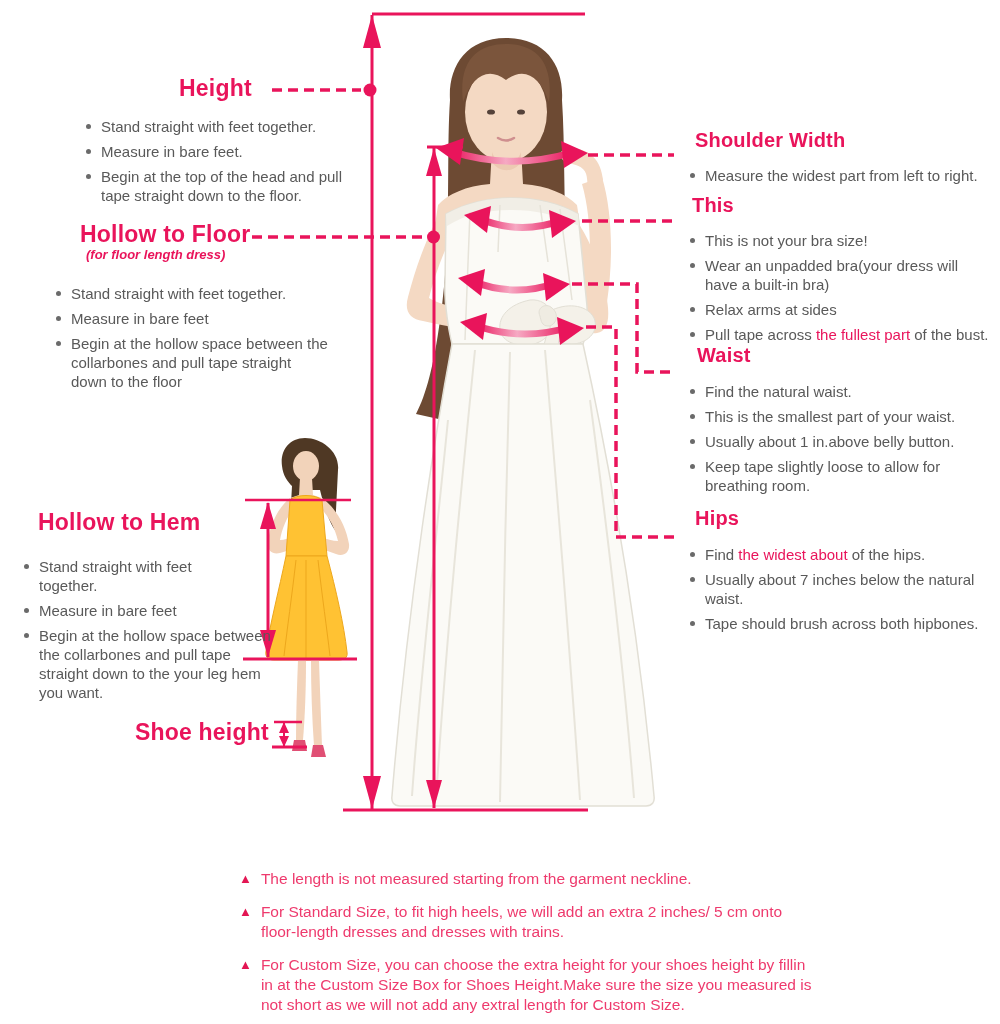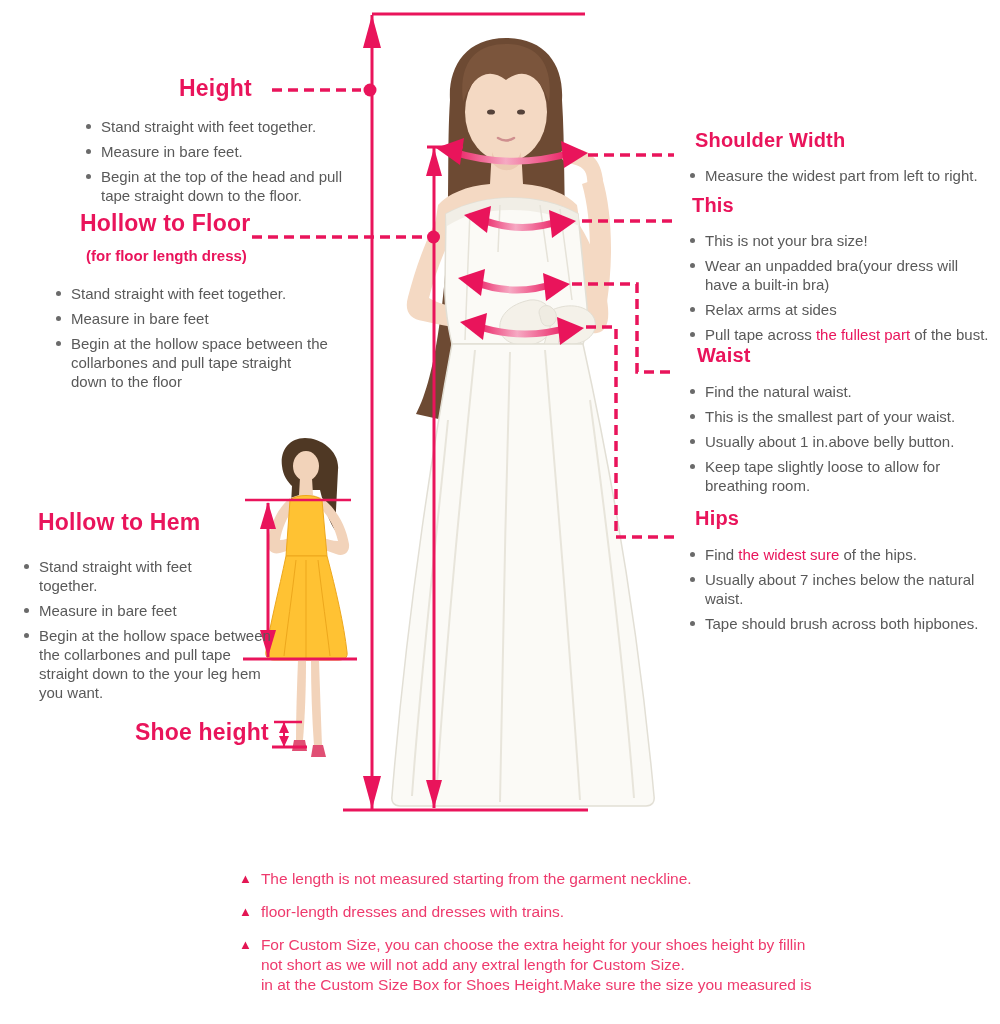--- a/index.html
+++ b/index.html
@@ -9,21 +9,21 @@
   }
   html,body{margin:0;padding:0;background:#fff;}
   .canvas{
     position:relative;width:1000px;height:1024px;background:#ffffff;
     overflow:hidden;font-family:"Liberation Sans",sans-serif;padding-left:38px;
   }
   .art{position:absolute;left:0;top:0;}
   .title{position:absolute;color:var(--accent);font-weight:bold;white-space:nowrap;letter-spacing:.2px;}
   .t24{font-size:23px;}
   .t21{font-size:20px;}
-  .subtitle{position:absolute;color:var(--accent);font-weight:bold;font-size:15px;white-space:nowrap;}
+  .subtitle{position:absolute;color:var(--accent);font-weight:bold;font-size:13px;white-space:nowrap;font-style:italic;}
   .blist{position:absolute;list-style:none;margin:16px;padding:0;color:var(--body);
          font-size:15px;line-height:19px;}
   .blist li{display:flex;margin-bottom:6px;}
   .dot{width:5px;height:5px;border-radius:50%;background:#6a6a6a;margin:7px 10px 0 0;flex:0 0 5px;}
   .t{display:inline-block;}
   .nw{white-space:nowrap;}
   .w170{max-width:172px;}
   .w234{max-width:234px;}
   .w262{max-width:262px;}
   .w285{max-width:285px;}
@@ -195,21 +195,21 @@
     <li>
         <span class="dot"></span>
       <span class="t">Measure in bare feet.</span>
       </li>
     <li>
         <span class="dot"></span>
       <span class="t">Begin at the top of the head and pull tape straight down to the floor.</span>
       </li>
   </ul>
 
-  <div class="title t24" style="left:80px;top:210px">Hollow to Floor</div>
+  <div class="title t24" style="left:80px;top:221px">Hollow to Floor</div>
   <div class="subtitle" style="left:86px;top:247px">(for floor length dress)</div>
   <ul class="blist" style="left:40px;top:268px;width:272px">
     <li>
         <span class="dot"></span>
       <span class="t">Stand straight with feet together.</span>
       </li>
     <li>
         <span class="dot"></span>
       <span class="t">Measure in bare feet</span>
       </li>
@@ -282,21 +282,21 @@
     <li>
         <span class="dot"></span>
       <span class="t w262"><span>Keep tape slightly loose to allow for breathing room.</span><span class="hl"></span><span></span></span>
       </li>
   </ul>
 
   <div class="title t21" style="left:695px;top:507px">Hips</div>
   <ul class="blist" style="left:674px;top:529px;width:326px">
     <li>
         <span class="dot"></span>
-      <span class="t nw"><span>Find </span><span class="hl">the widest sure</span><span> of the hips.</span></span>
+      <span class="t nw"><span>Find </span><span class="hl">the widest about</span><span> of the hips.</span></span>
       </li>
     <li>
         <span class="dot"></span>
       <span class="t w285"><span>Usually about 7 inches below the natural waist.</span><span class="hl"></span><span></span></span>
       </li>
     <li>
         <span class="dot"></span>
       <span class="t nw"><span>Tape should brush across both hipbones.</span><span class="hl"></span><span></span></span>
       </li>
   </ul>
@@ -304,26 +304,27 @@
   <div class="notes">
     <div class="note">
       <span class="tri">▲</span>
       <span>
         <span class="nline">The length is not measured starting from the garment neckline.</span>
       </span>
     </div>
     <div class="note">
       <span class="tri">▲</span>
       <span>
+        <div class="nline">For Standard Size, to fit high heels, we will add an extra 2 inches/ 5  cm onto</div>
         <div class="nline">floor-length dresses and dresses with trains.</div>
       </span>
     </div>
     <div class="note">
       <span class="tri">▲</span>
       <span>
         <div class="nline">For Custom Size, you can choose the extra height for your shoes height by fillin</div>
+        <div class="nline">in at the Custom Size Box for Shoes Height.Make sure the size you measured is</div>
         <div class="nline">not short as we will not add any extral length for Custom Size.</div>
-        <div class="nline">in at the Custom Size Box for Shoes Height.Make sure the size you measured is</div>
       </span>
     </div>
   </div>
 
 </div>
 
 </body></html>

